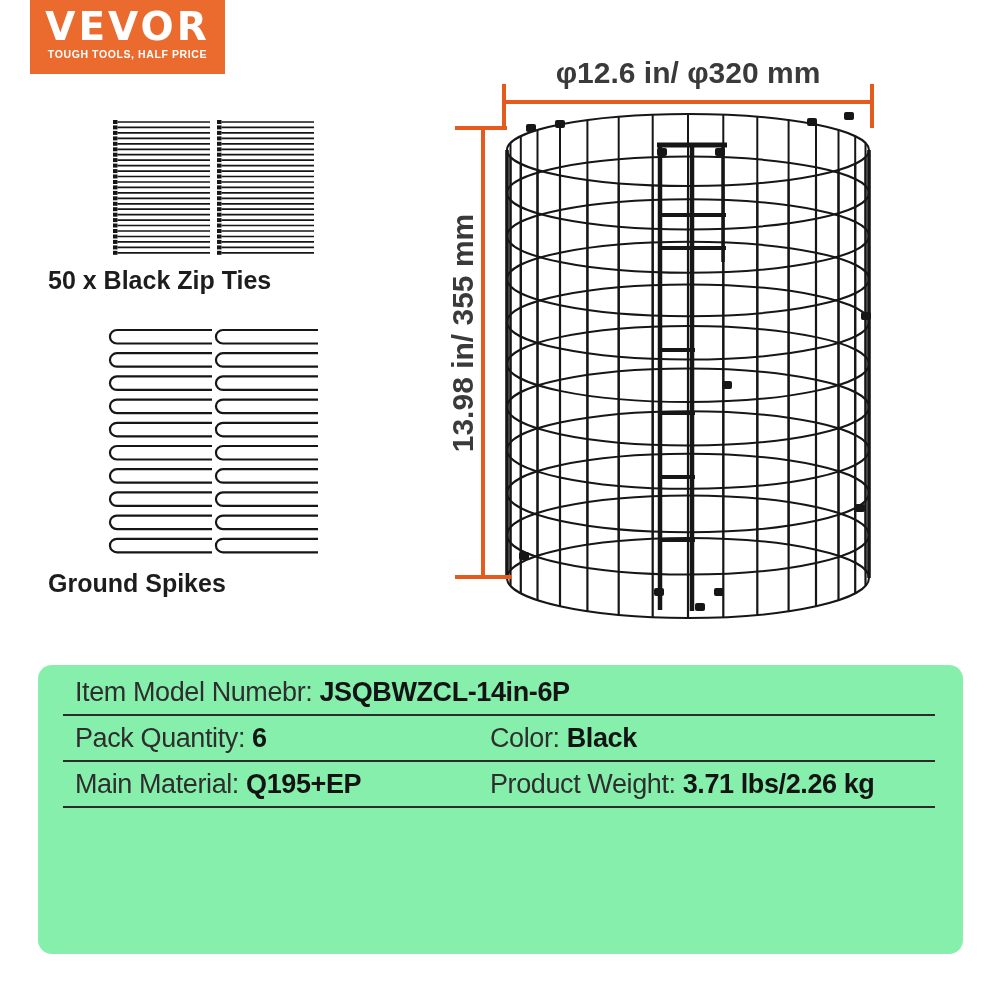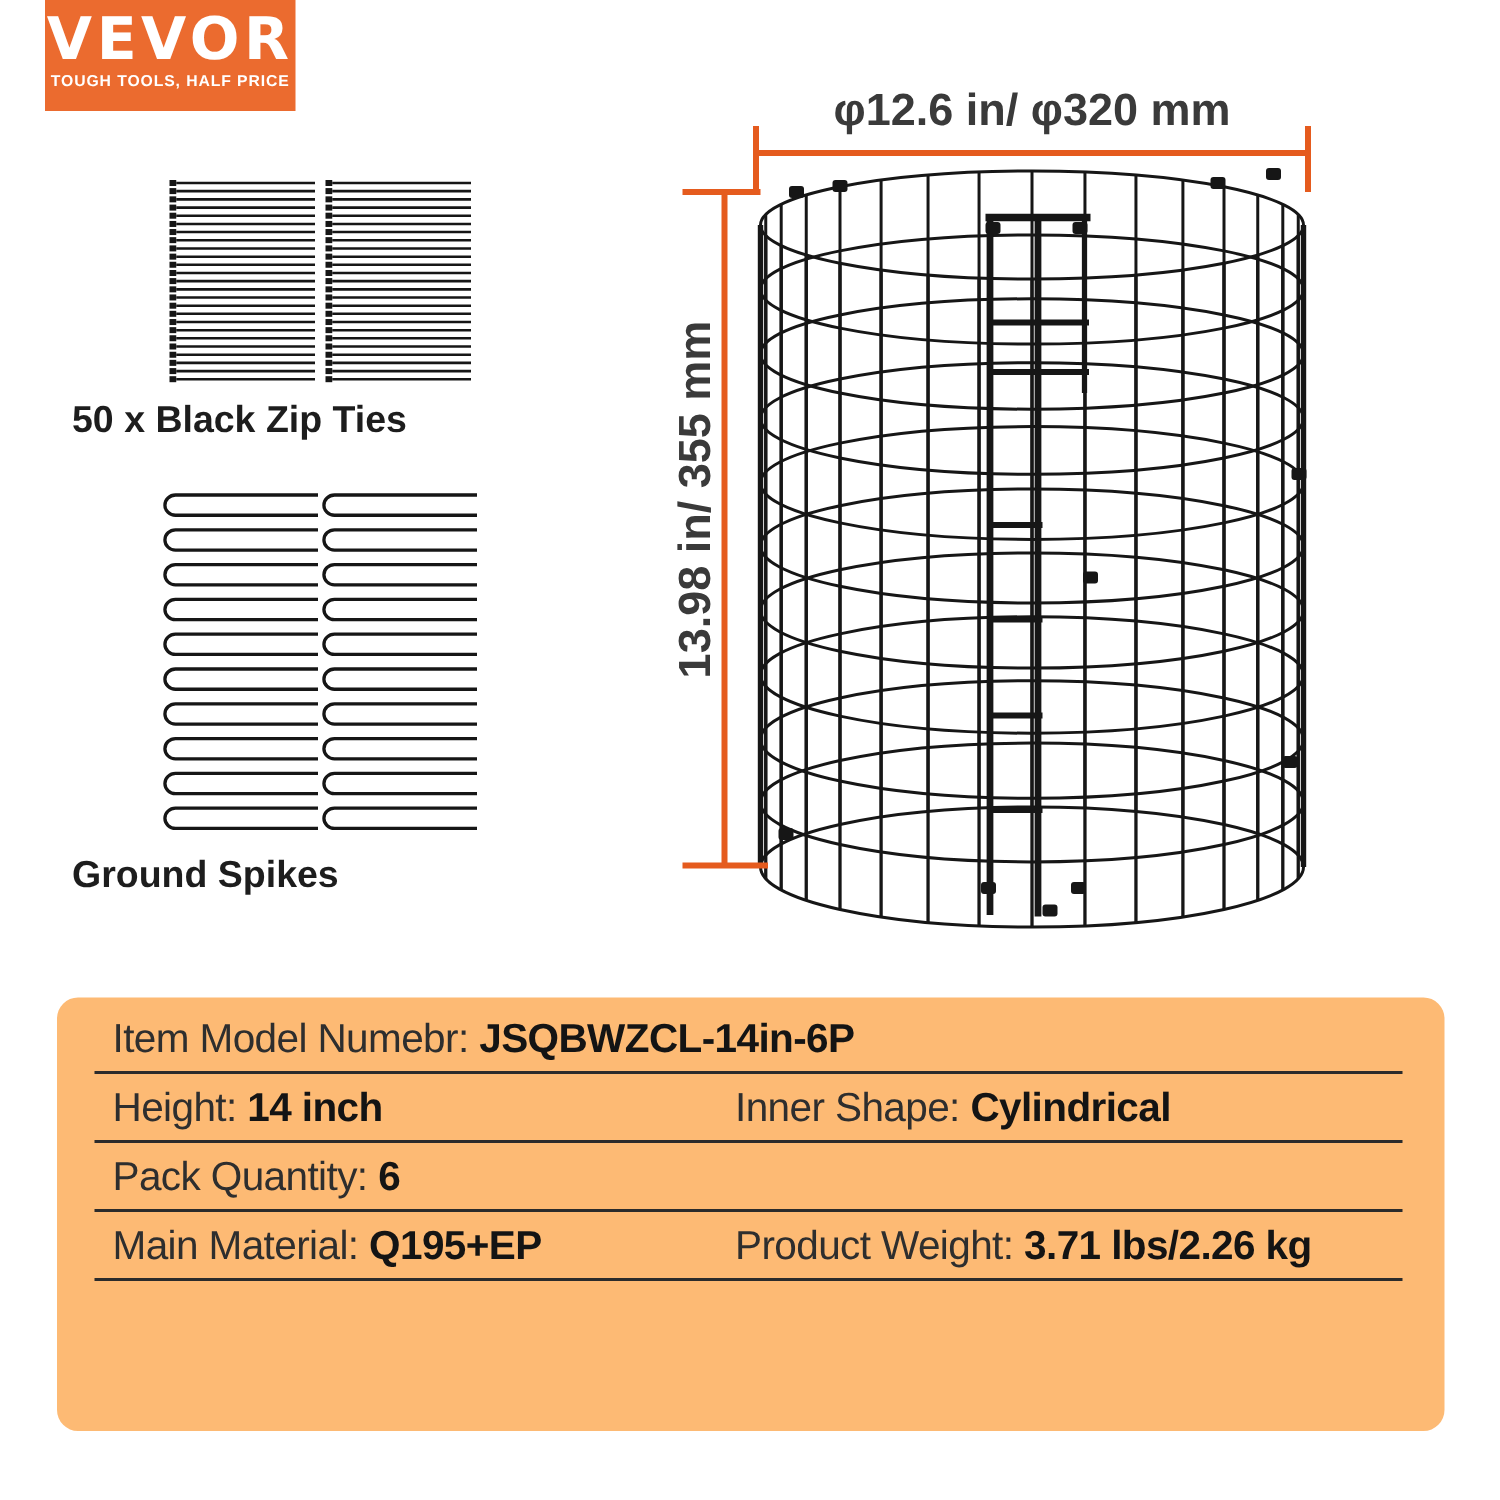--- a/index.html
+++ b/index.html
@@ -3,30 +3,30 @@
 <meta charset="utf-8">
 <style>
   html,body{margin:0;padding:0;}
   body{
     width:1000px;height:1000px;background:#ffffff;position:relative;
     font-family:"Liberation Sans","DejaVu Sans",sans-serif;overflow:hidden;
   }
   .abs{position:absolute;}
 
   
-  .logo{left:30px;top:0;width:167px;height:74px;background:#EB6B2F;color:#fff;text-align:center;}
+  .logo{left:30px;top:0;width:195px;height:74px;background:#EB6B2F;color:#fff;text-align:center;}
   .logo-name{font-family:"DejaVu Sans","Liberation Sans",sans-serif;font-weight:bold;
     font-size:39px;letter-spacing:3px;line-height:44px;padding-top:5px;}
   .logo-tag{font-size:10.5px;font-weight:bold;letter-spacing:.6px;margin-top:-1px;}
 
   
   .cap{left:48px;width:330px;text-align:left;font-weight:bold;font-size:25px;color:#1d1d1d;line-height:28px;}
 
   
-  .spec-card{left:38px;top:665px;width:925px;height:289px;background:#fdba74;border-radius:14px;padding-top:5px;box-sizing:border-box;}
+  .spec-card{left:38px;top:665px;width:925px;height:289px;background:#86efac;border-radius:14px;padding-top:5px;box-sizing:border-box;}
   .spec-row{position:relative;height:46px;margin:0 28px 0 25px;border-bottom:2px solid #2b2b2b;
     font-size:27px;letter-spacing:-0.4px;color:#2e2e2e;line-height:45px;white-space:nowrap;padding-left:12px;box-sizing:border-box;}
   .spec-cell2{position:absolute;left:427px;top:0;}
   .spec-val{font-weight:bold;color:#141414;}
 
   .dimtext{font-weight:bold;font-size:30px;fill:#3a3a3a;font-family:"Liberation Sans","DejaVu Sans",sans-serif;}
 </style>
 </head>
 <body>
 
@@ -248,23 +248,20 @@
   </g>
   <text class="dimtext" x="688" y="83" text-anchor="middle">φ12.6 in/ φ320 mm</text>
   <text class="dimtext" x="473" y="333" text-anchor="middle" transform="rotate(-90 473 333)">13.98 in/ 355 mm</text>
 </svg>
 
 <div class="abs spec-card">
   <div class="spec-row">
     <span>Item Model Numebr: </span><span class="spec-val">JSQBWZCL-14in-6P</span>
   </div>
   <div class="spec-row">
-    <span>Height: </span><span class="spec-val">14 inch</span>
-    <span class="spec-cell2"><span>Inner Shape: </span><span class="spec-val">Cylindrical</span></span>
-  </div>
-  <div class="spec-row">
     <span>Pack Quantity: </span><span class="spec-val">6</span>
+    <span class="spec-cell2"><span>Color: </span><span class="spec-val">Black</span></span>
   </div>
   <div class="spec-row">
     <span>Main Material: </span><span class="spec-val">Q195+EP</span>
     <span class="spec-cell2"><span>Product Weight: </span><span class="spec-val">3.71 lbs/2.26 kg</span></span>
   </div>
 </div>
 
 </body></html>

